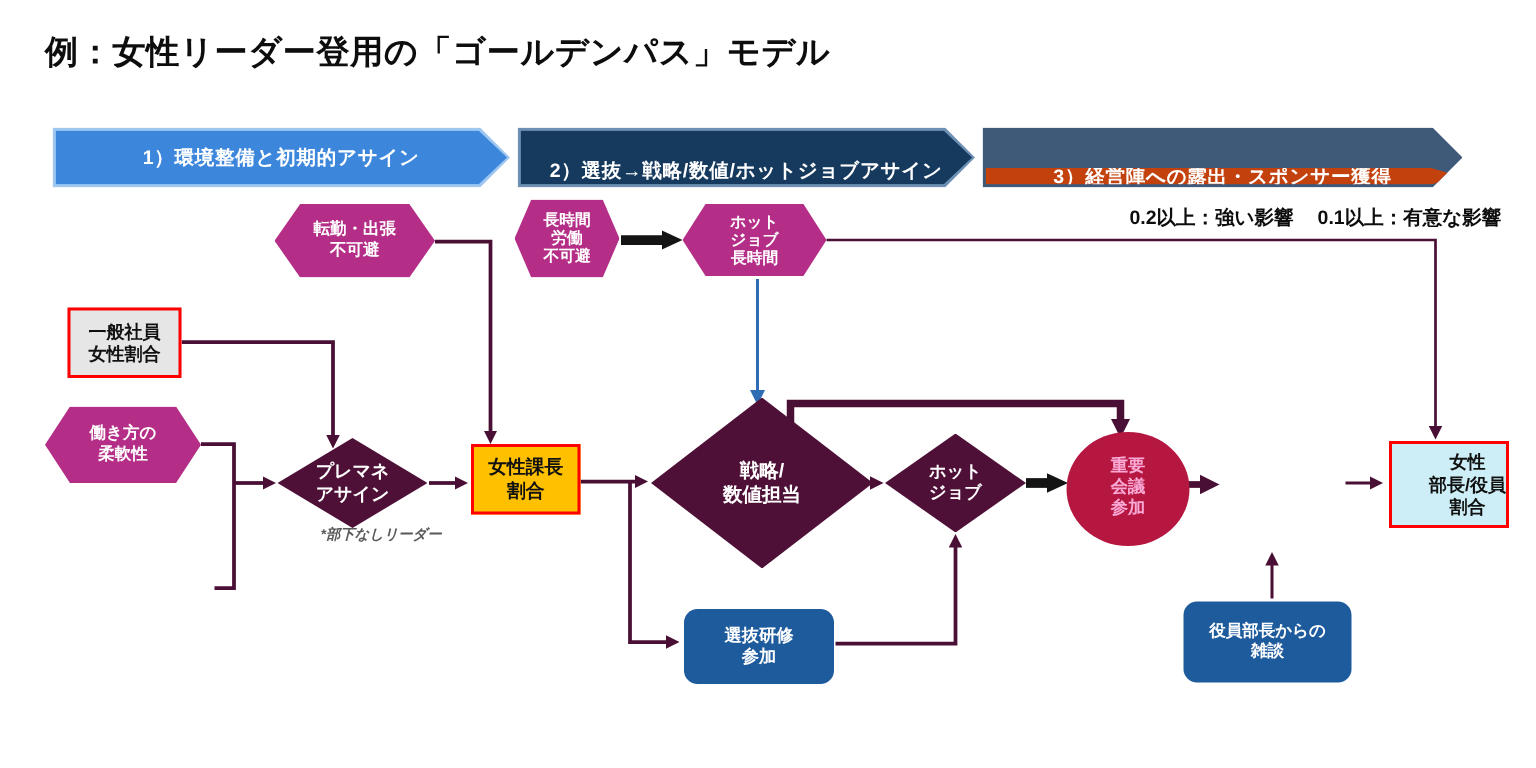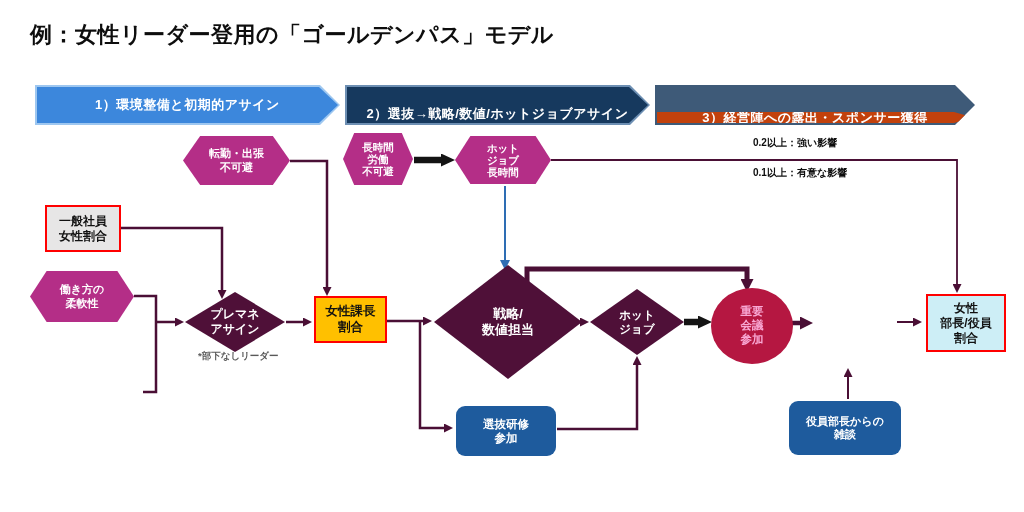--- a/index.html
+++ b/index.html
@@ -6,21 +6,21 @@
   .canvas {
     position:relative; width:1024px; height:512px; background:#ffffff;
     font-family:"Liberation Sans","DejaVu Sans",sans-serif; overflow:hidden;
   }
   .title {
     position:absolute; left:30px; top:20px; font-size:22px; font-weight:bold;
     color:#0d0d0d; letter-spacing:0.5px;
   }
   .legend {
     position:absolute; left:753px; top:136px; display:flex; gap:16px;
-    font-size:10px; font-weight:bold; color:#0d0d0d; white-space:nowrap;flex-direction:column;
+    font-size:13px; font-weight:bold; color:#0d0d0d; white-space:nowrap;
   }
   
   .phase {
     position:absolute; top:85px; height:40px;
     clip-path:polygon(0 0, calc(100% - 20px) 0, 100% 50%, calc(100% - 20px) 100%, 0 100%);
   }
   .phase-inner {
     position:absolute; inset:2px;
     clip-path:polygon(0 0, calc(100% - 19px) 0, 100% 50%, calc(100% - 19px) 100%, 0 100%);
     display:flex; align-items:center; justify-content:center;
@@ -37,21 +37,21 @@
   .rbox     { background:#1e5b9d; color:#fff; border-radius:9px; }
   .hbox     { border:2.5px solid #ff0000; color:#111; }
   .gray     { background:#e7e6e6; }
   .yellow   { background:#ffc000; }
   .cyan     { background:#cdeef6; }
   .circle   { background:#b51741; color:#f9a8d4; border-radius:50%; }
   .star     { background:#b51741; color:#fff;
     clip-path:polygon(50% 0%,60.4% 11.4%,75% 6.7%,78.3% 21.7%,93.3% 25%,88.6% 39.7%,100% 50%,88.6% 60.4%,93.3% 75%,78.3% 78.3%,75% 93.3%,60.4% 88.6%,50% 100%,39.7% 88.6%,25% 93.3%,21.7% 78.3%,6.7% 75%,11.4% 60.4%,0% 50%,11.4% 39.7%,6.7% 25%,21.7% 21.7%,25% 6.7%,39.7% 11.4%); }
   .note {
     position:absolute; left:198px; top:350px; width:112px; font-size:9.5px;
-    color:#595959; text-align:left; font-weight:bold;
+    color:#595959; text-align:center; font-weight:bold;font-style:italic;
   }
   .connectors { position:absolute; left:0; top:0; z-index:1; }
   .node, .note, .legend, .title, .phase { z-index:2; }
 </style>
 </head>
 <body>
 
 <div class="canvas">
 
   <div class="title">例：女性リーダー登用の「ゴールデンパス」モデル</div>
@@ -133,21 +133,21 @@
   </div>
 
   <div class="node hbox gray" style="left:45px; top:205px; width:76px; height:47px;">
     <span class="label" style="font-size:12px;">一般社員
 女性割合</span>
   </div>
   <div class="node hbox yellow" style="left:314px; top:296px; width:73px; height:47px;">
     <span class="label" style="font-size:12.5px;">女性課長
 割合</span>
   </div>
-  <div class="node hbox cyan" style="left:926px; top:294px; width:80px; height:58px;">
+  <div class="node hbox cyan" style="left:926px; top:294px; width:80px; height:58px;justify-content:flex-end;">
     <span class="label" style="font-size:12px; line-height:1.25;">女性
 部長/役員
 割合</span>
   </div>
 
   <div class="node rbox" style="left:456px; top:406px; width:100px; height:50px;">
     <span class="label" style="font-size:11.5px;">選抜研修
 参加</span>
   </div>
   <div class="node rbox" style="left:789px; top:401px; width:112px; height:54px;">

